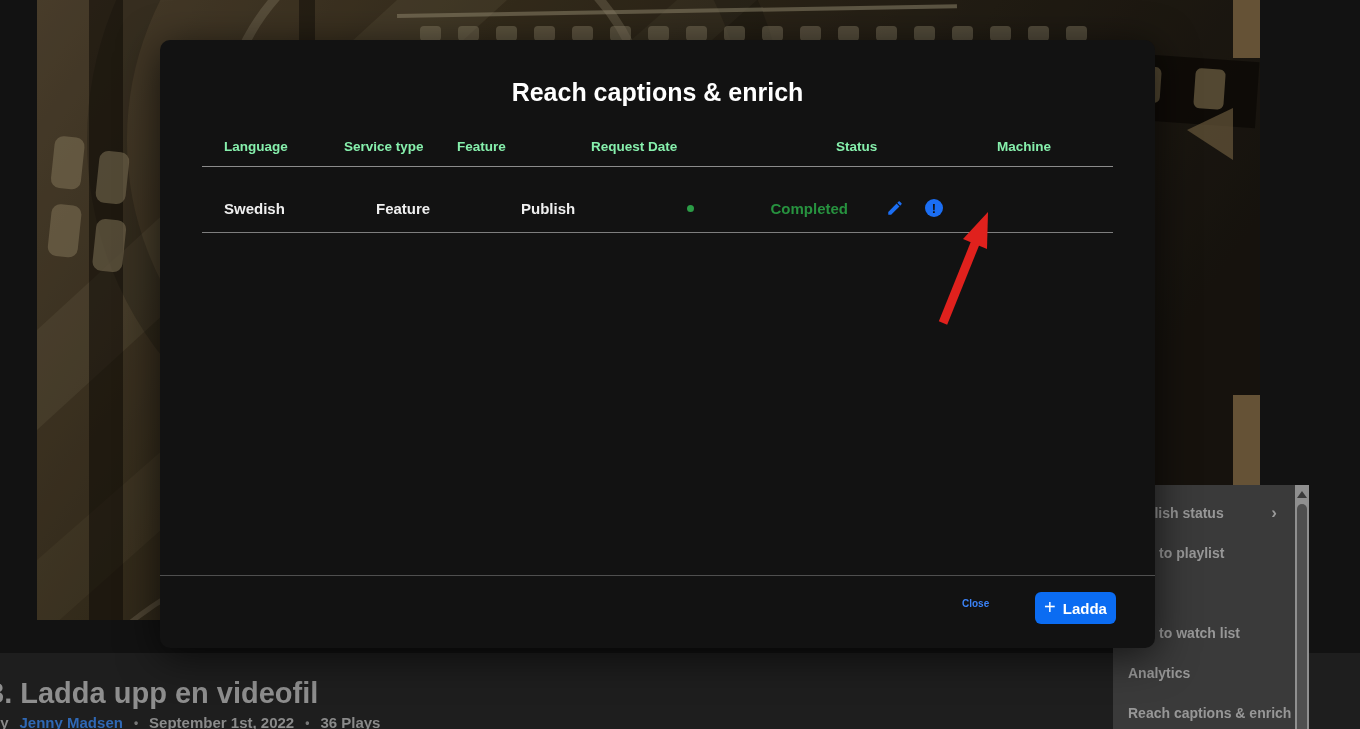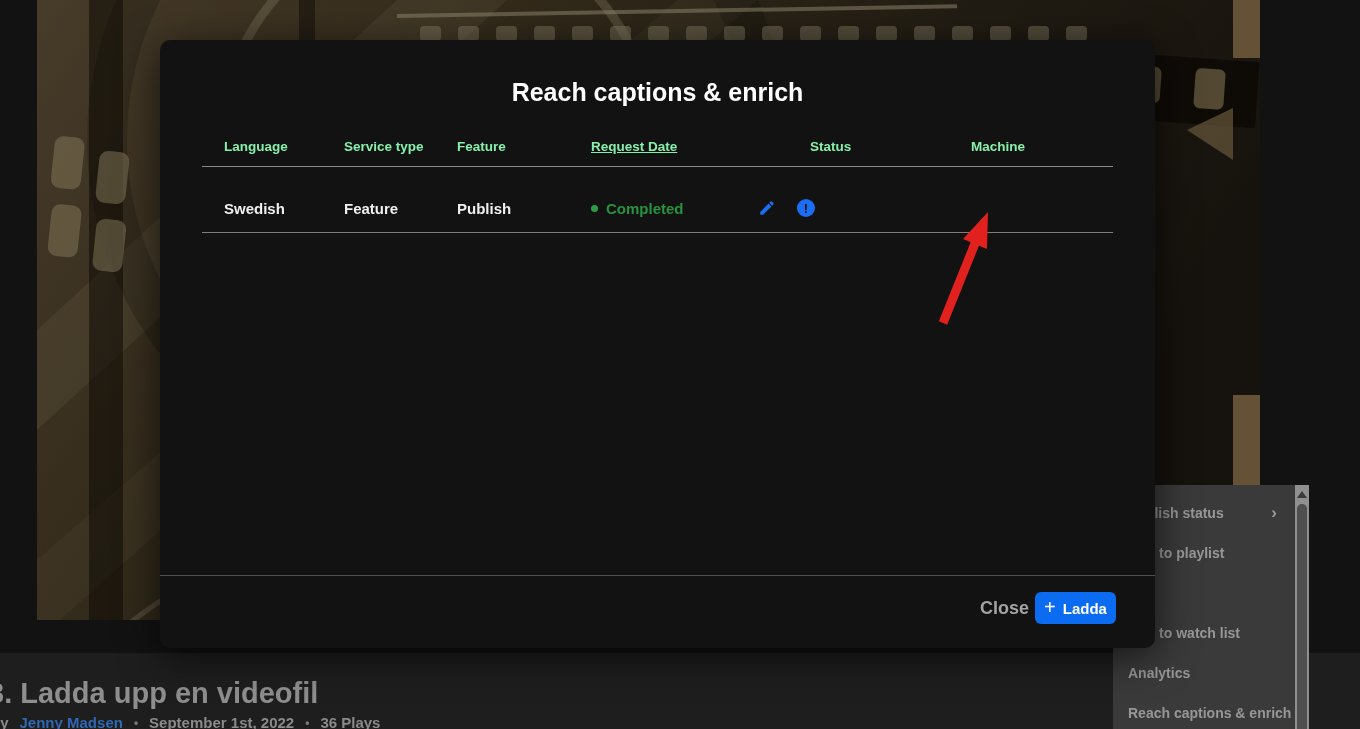--- a/index.html
+++ b/index.html
@@ -73,44 +73,44 @@
     text-align:center; color:#ffffff; font-size:25px; font-weight:700;
   }
   .thead-row {
     position:absolute; top:99px; left:42px; right:42px;
     display:flex; padding-left:22px;
     color:#86efac; font-size:13.5px; font-weight:700;
   }
   .tbody-row {
     position:absolute; top:144px; left:42px; right:42px; height:48px;
     display:flex; align-items:center; padding-left:22px;
-    color:#efefef; font-size:15px; font-weight:600;
+    color:#efefef; font-size:15px; font-weight:600;gap:32px;
   }
   .col-lang{width:120px;} .col-service{width:113px;} .col-feature{width:134px;}
-  .col-date{width:219px;text-decoration:underline;} .col-status{width:161px;} .col-actions{flex:1;}
+  .col-date{width:245px;} .col-status{width:161px;} .col-actions{flex:1;}
   .hline { position:absolute; left:42px; right:42px; height:1px; background:#8b8b8b; }
   .line-head { top:126px; }
   .line-row  { top:192px; background:#7e7e7e; }
 
-  .status-cell { display:flex; align-items:center; gap:8px; color:#27923f; }
+  .status-cell { display:flex; align-items:center; gap:8px; color:#27923f;justify-content:space-between; }
   .status-dot { width:7px; height:7px; border-radius:50%; background:#2b9c46; }
 
   .actions-cell { display:flex; align-items:center; gap:21px; padding-left:6px; }
   .pencil-btn { width:18px; height:18px; cursor:pointer; display:block; }
   .info-btn {
     width:18px; height:18px; border-radius:50%; background:#1b6ef3;
     color:#101010; font-size:13px; font-weight:800;
     display:flex; align-items:center; justify-content:center; cursor:pointer;
     line-height:1;
   }
 
   .footer-line { position:absolute; left:0; right:0; top:535px; height:1px; background:#4f4f4f; }
   .close-btn {
-    position:absolute; left:820px; top:558px;
-    color:#a3a3a3; font-size:18px; font-weight:700; cursor:pointer;
+    position:absolute; left:802px; top:558px;
+    color:#3b82f6; font-size:10px; font-weight:700; cursor:pointer;
   }
   .order-btn {
     position:absolute; left:875px; top:552px; width:81px; height:32px;
     background:#0b6cf2; border:none; border-radius:6px;
     color:#ffffff; font-size:15px; font-weight:700;
     display:flex; align-items:center; justify-content:center; gap:7px;
     cursor:pointer;
   }
   .order-plus { font-size:20px; font-weight:400; line-height:1; margin-top:-2px; }
 

